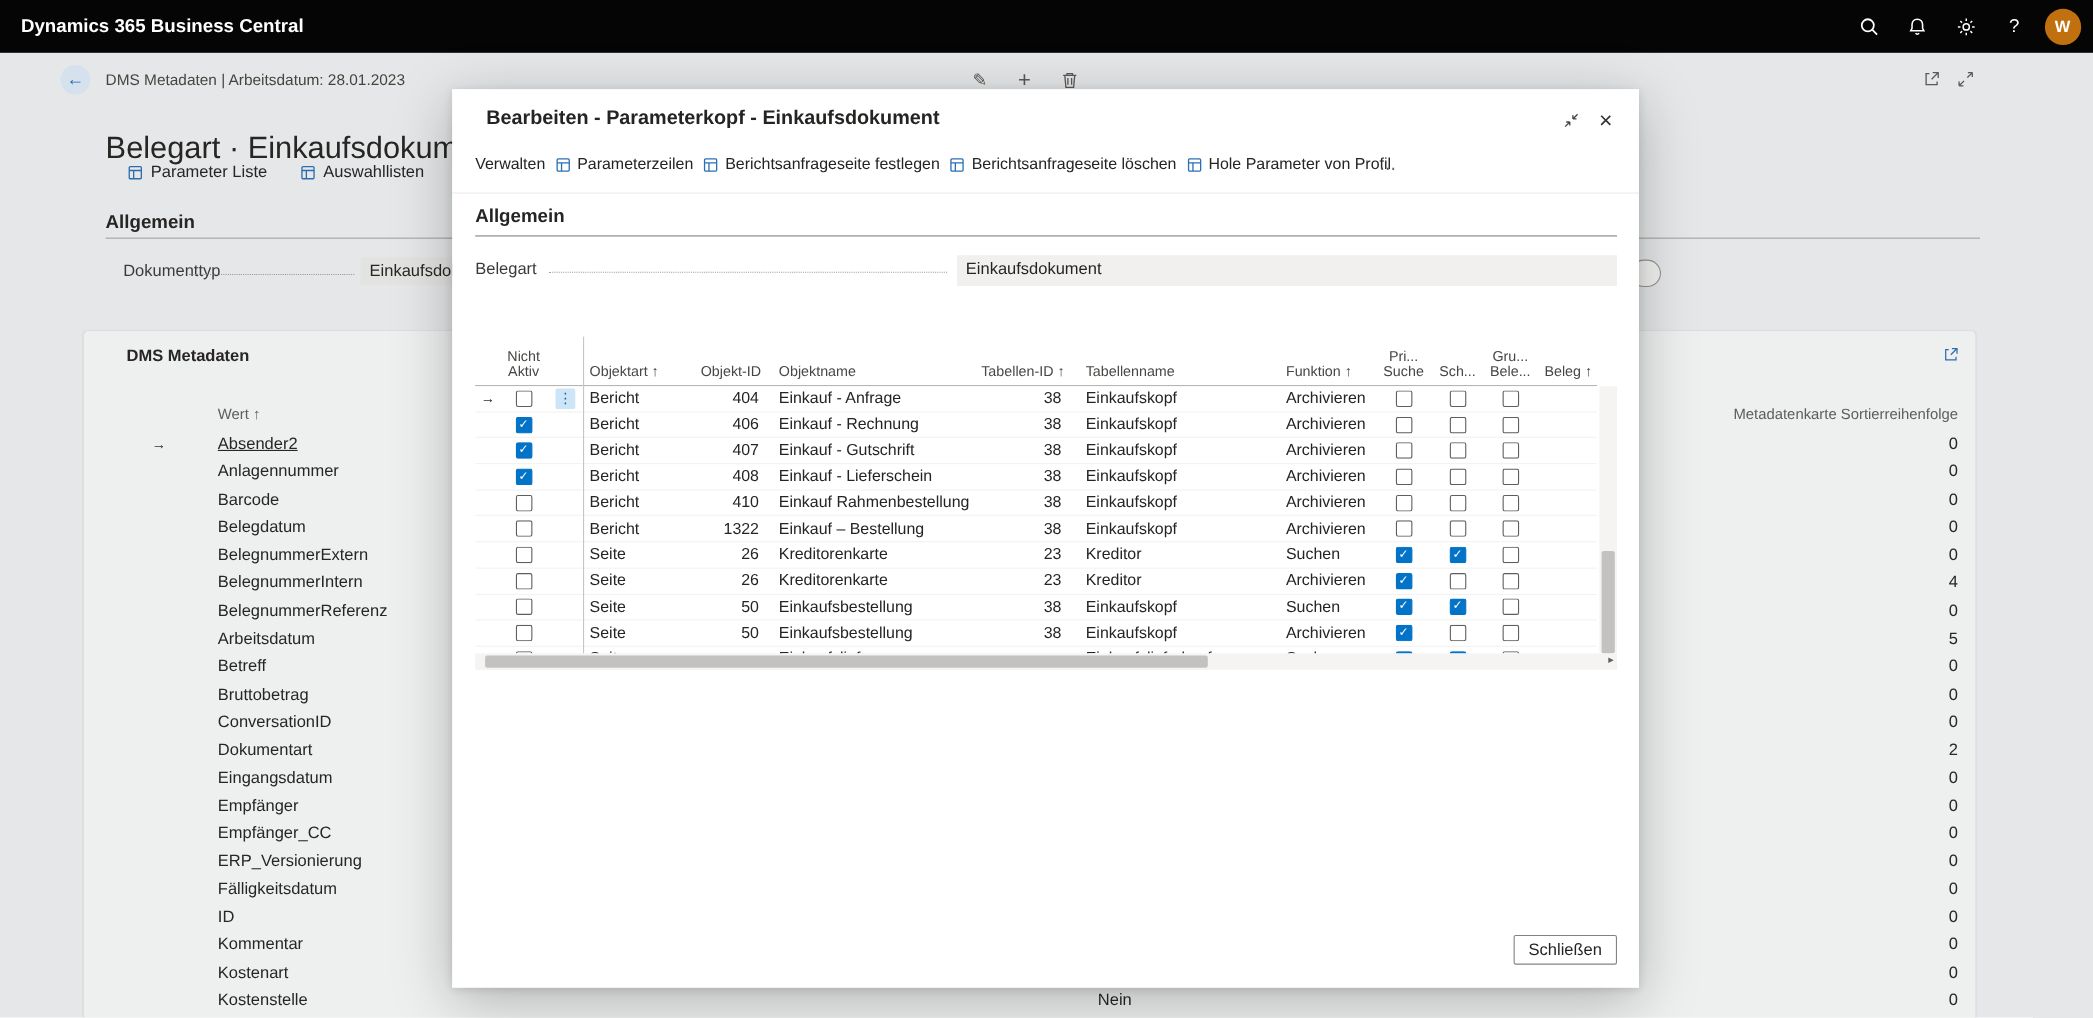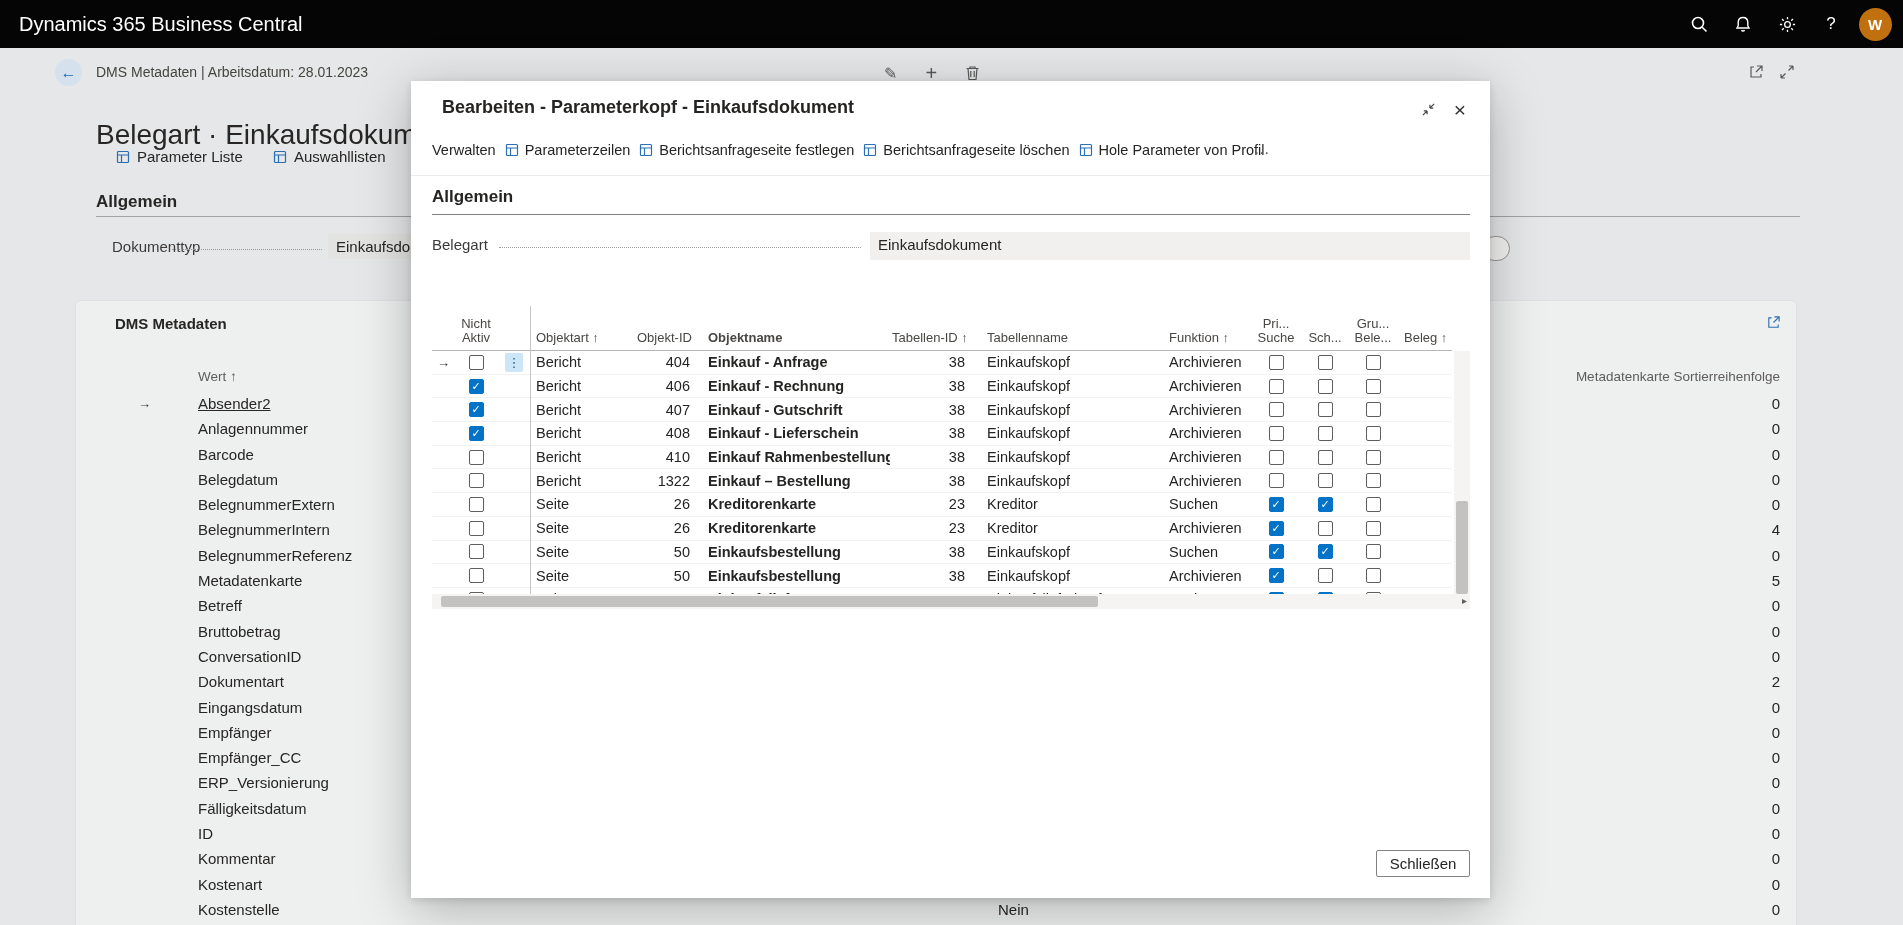--- a/index.html
+++ b/index.html
@@ -4,21 +4,21 @@
 <style>
   html,body{margin:0;padding:0;}
   body{
     width:1903px;height:925px;position:relative;overflow:hidden;
     background:#eef0f1;color:#252423;
     font-family:"Liberation Sans","DejaVu Sans",sans-serif;
     -webkit-font-smoothing:antialiased;
   }
   
   .topbar{position:absolute;top:0;left:0;right:0;height:48px;background:#050505;color:#fff;z-index:50;}
-  .topbar-title{position:absolute;left:19px;top:0;line-height:48px;font-size:20px;font-weight:400;}
+  .topbar-title{position:absolute;left:19px;top:0;line-height:48px;font-size:17px;font-weight:700;}
   .topbar-icons{position:absolute;right:0;top:0;height:48px;display:flex;align-items:center;padding-right:6px;}
   .tb-btn{width:44px;height:48px;display:flex;align-items:center;justify-content:center;cursor:pointer;color:#fff;}
   .tb-help{font-size:17px;font-weight:400;}
   .avatar-cell{width:44px;height:48px;display:flex;align-items:center;justify-content:center;}
   .avatar{width:33px;height:33px;border-radius:50%;background:#c0700e;color:#fff;font-size:15px;font-weight:600;display:flex;align-items:center;justify-content:center;}
   
   .page{position:absolute;top:48px;left:0;right:0;bottom:0;overflow:hidden;}
   .backdrop{position:absolute;inset:0;background:rgba(70,70,70,0.05);z-index:60;pointer-events:none;}
   .back-btn{position:absolute;left:55px;top:11px;width:27px;height:27px;border-radius:50%;background:#dde9f6;color:#1f6bb5;font-size:16px;display:flex;align-items:center;justify-content:center;cursor:pointer;}
   .breadcrumb{position:absolute;left:96px;top:11px;line-height:27px;font-size:14px;color:#45443f;}
@@ -64,21 +64,21 @@
   .dlg-field-leader{position:absolute;left:88px;top:155px;width:362px;height:11px;border-bottom:1px dotted #a19f9d;}
   .dlg-field-value{position:absolute;left:459px;top:151px;width:600px;height:28px;background:#f1f0ef;font-size:15px;line-height:25px;padding-left:8px;box-sizing:border-box;}
   
   .grid-wrap{position:absolute;left:21px;top:225px;width:1038px;height:304px;}
   .grid-cols{display:grid;grid-template-columns:22px 44px 32px 105px 60px 195px 80px 182px 100px 48px 50px 46px 56px;}
   .grid-header{position:absolute;left:0;top:0;width:1020px;height:45px;border-bottom:1px solid #b8b6b4;box-sizing:border-box;align-items:end;font-size:13px;color:#494744;}
   .gh{padding:0 2px 5px 2px;line-height:14px;white-space:nowrap;overflow:hidden;}
   .grid-body{position:absolute;left:0;top:45px;width:1020px;height:243px;overflow:hidden;}
   .grow{height:23.7px;align-items:center;font-size:14.5px;border-bottom:1px solid #f3f2f1;box-sizing:border-box;}
   .c{padding:0 2px;white-space:nowrap;overflow:hidden;}
-  .pl6{padding-left:6px;}.pl8{padding-left:8px;}.pl13{padding-left:13px;font-weight:bold;}.pl17{padding-left:17px;}
+  .pl6{padding-left:6px;}.pl8{padding-left:8px;}.pl13{padding-left:13px;}.pl17{padding-left:17px;}
   .pr5{padding-right:5px;text-align:right;}
   .ctr{display:flex;justify-content:center;align-items:center;text-align:center;}
   .freeze-line{position:absolute;left:98px;top:0;width:1px;height:288px;background:#c8c6c4;}
   .cb{width:15px;height:15px;border:1px solid #5f5e5c;border-radius:2px;background:#fff;display:inline-flex;align-items:center;justify-content:center;box-sizing:border-box;cursor:pointer;}
   .cb.checked{background:#0273c6;border-color:#0273c6;}
   .cb.checked::after{content:"\2713";color:#fff;font-size:11px;line-height:1;}
   .dots{width:18px;height:19px;background:#cde6f7;color:#1b5a96;display:flex;align-items:center;justify-content:center;font-size:13px;border-radius:2px;cursor:pointer;}
   .row-arrow{font-size:13px;color:#323130;padding-left:3px;}
   .vscroll{position:absolute;left:1022px;top:45px;width:16px;height:243px;background:#f5f4f3;}
   .vscroll .thumb{position:absolute;left:2px;width:12px;top:150px;height:93px;background:#c4c2c0;border-radius:2px;}
@@ -245,21 +245,21 @@
 
         <div class="bg-row">
 
           <span class="row-name">BelegnummerReferenz</span>
           <span class="row-mid"></span>
           <span class="row-val">0</span>
         </div>
 
         <div class="bg-row">
 
-          <span class="row-name">Metadatenkarte</span>
+          <span class="row-name">Arbeitsdatum</span>
           <span class="row-mid"></span>
           <span class="row-val">5</span>
         </div>
 
         <div class="bg-row">
 
           <span class="row-name">Betreff</span>
           <span class="row-mid"></span>
           <span class="row-val">0</span>
         </div>

